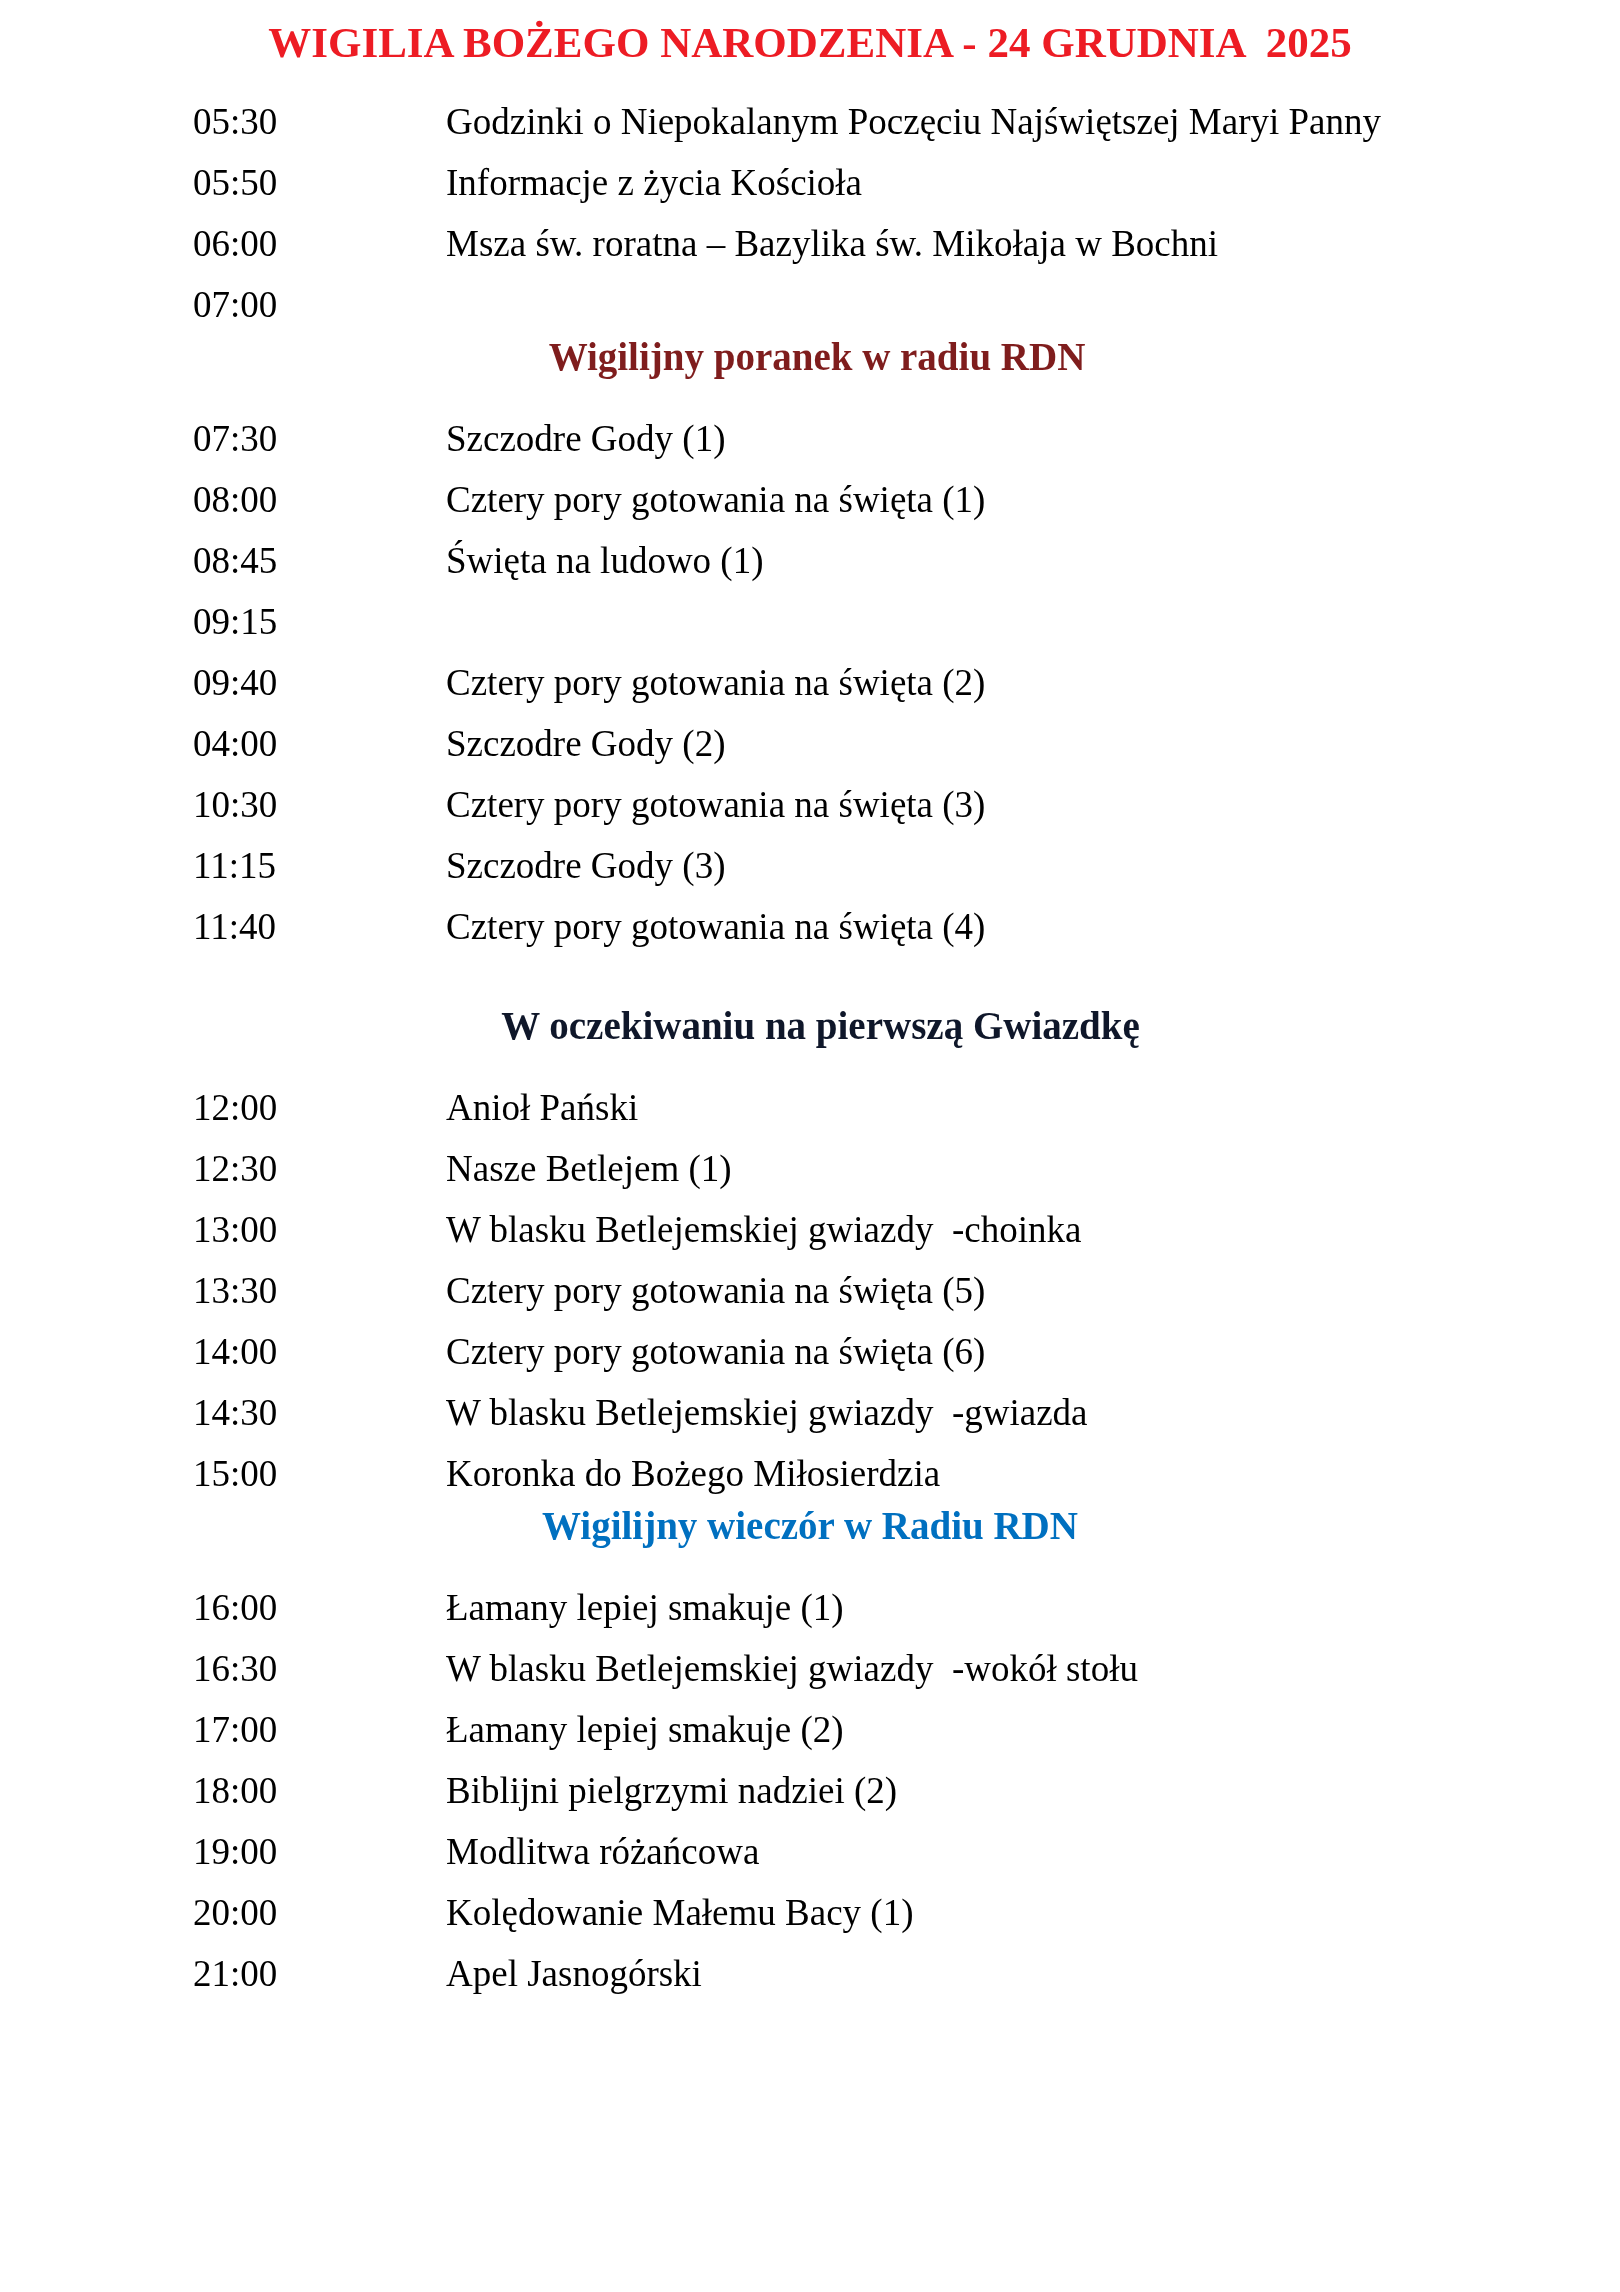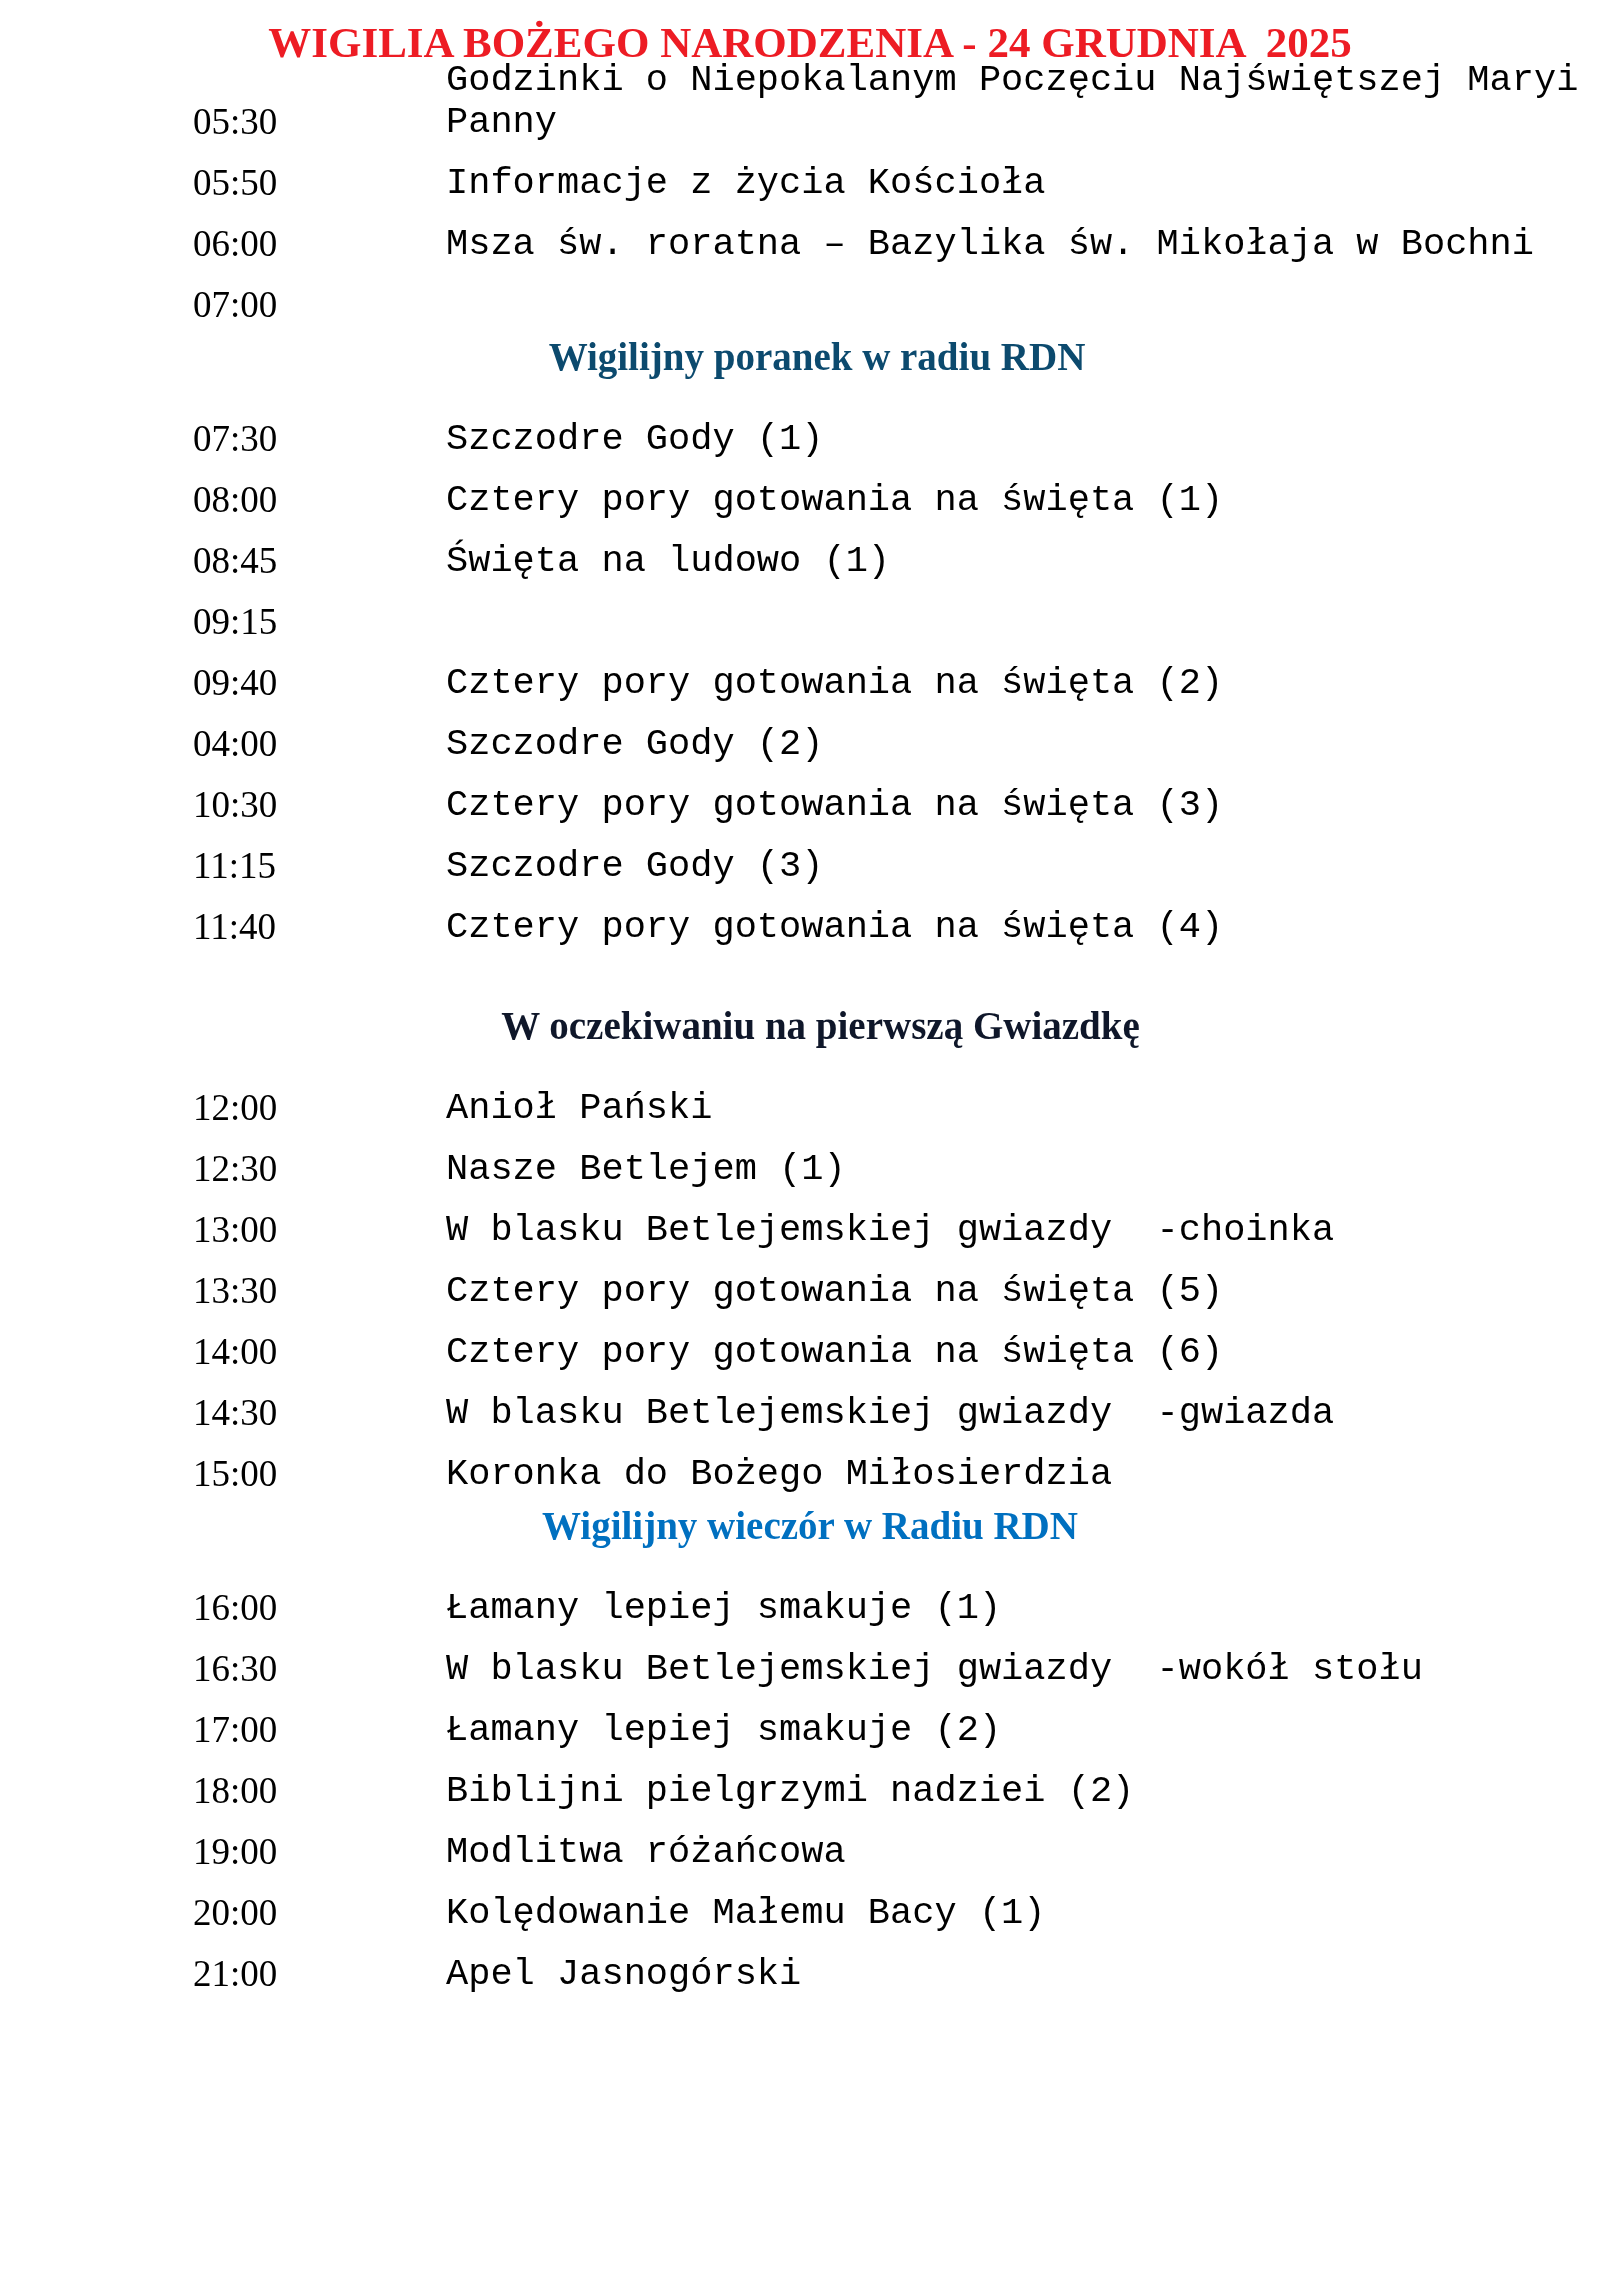--- a/index.html
+++ b/index.html
@@ -29,21 +29,20 @@
     font-size: 37px;
   }
   .time {
     flex: 0 0 auto;
     margin-left: 193px;
     width: 253px;
   }
   .program {
     flex: 1 1 auto;
     white-space: pre-wrap;
-    font-family: Liberation Mono, monospace;
   }
   .section-header {
     height: 61px;
     line-height: 61px;
     text-align: center;
     font-size: 39px;
     font-weight: 700;
     margin-bottom: 11.8px;
     white-space: pre-wrap;
   }
@@ -63,21 +62,21 @@
         <span class="time">05:50</span>
         <span class="program">Informacje z życia Kościoła</span>
       </div>
       <div class="row">
         <span class="time">06:00</span>
         <span class="program">Msza św. roratna – Bazylika św. Mikołaja w Bochni</span>
       </div>
       <div class="row">
         <span class="time">07:00</span>
       </div>
-      <h2 class="section-header" style="color: #0c4a6e; padding-left: 14px;">Wigilijny poranek w radiu RDN</h2>
+      <h2 class="section-header" style="color: #7f1d1d; padding-left: 14px;">Wigilijny poranek w radiu RDN</h2>
       <div class="row">
         <span class="time">07:30</span>
         <span class="program">Szczodre Gody (1)</span>
       </div>
       <div class="row">
         <span class="time">08:00</span>
         <span class="program">Cztery pory gotowania na święta (1)</span>
       </div>
       <div class="row">
         <span class="time">08:45</span>

